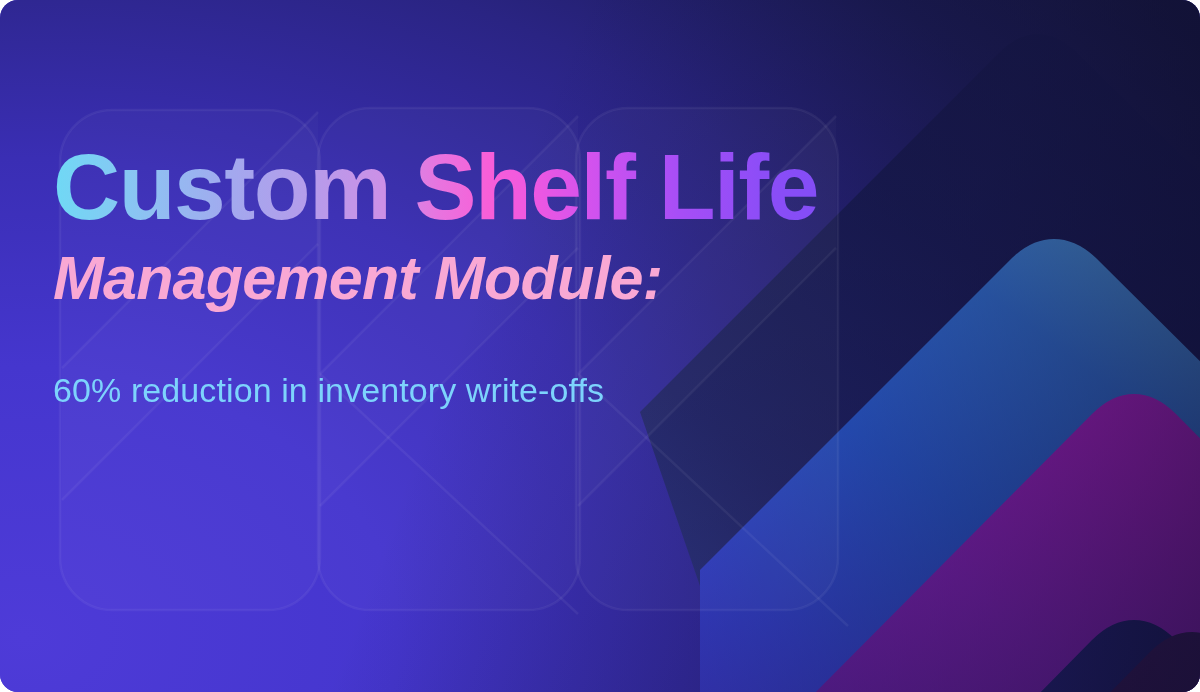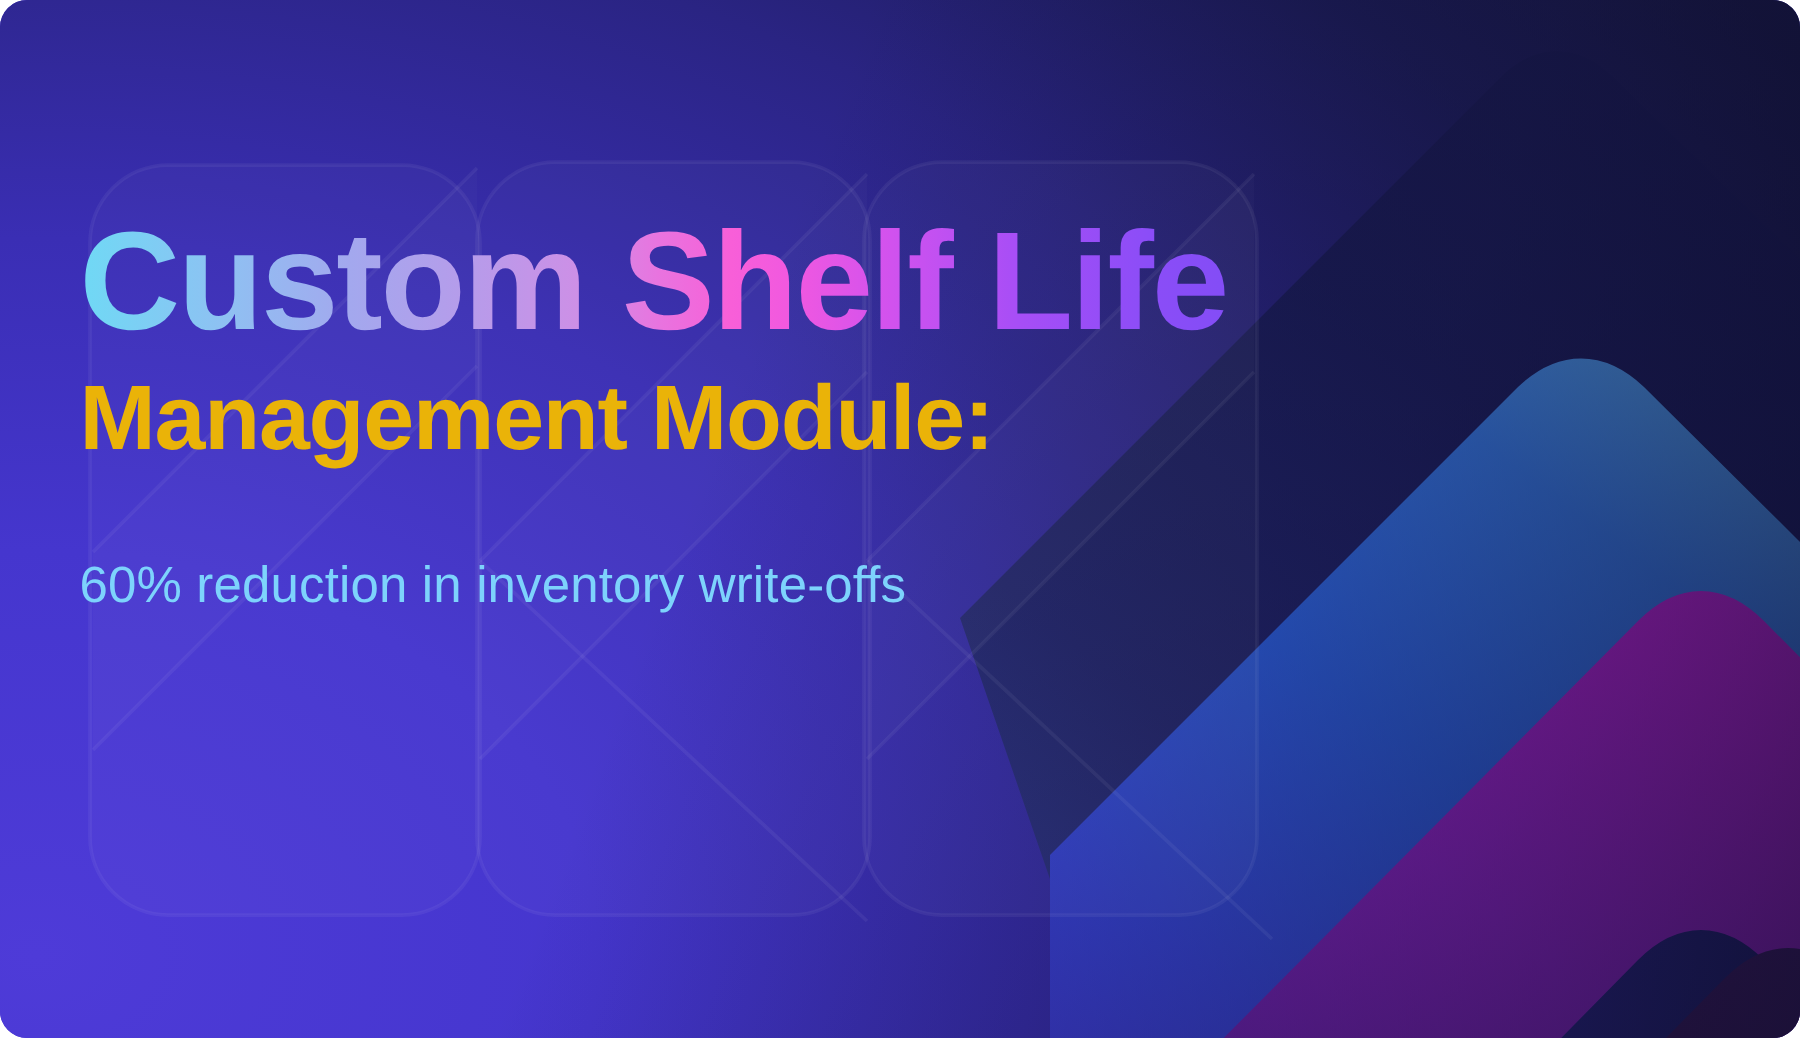--- a/index.html
+++ b/index.html
@@ -90,22 +90,23 @@
     color: transparent;
     white-space: nowrap;
   }
 
   .title-line2 {
     font-size: 61px;
     font-weight: 600;
     letter-spacing: -0.8px;
     line-height: 1.05;
     margin: 0 0 60px 0;
-    color: #eab308;
+    color: #f9a8d4;
     white-space: nowrap;
+    font-style: italic;
   }
 
   .subtitle {
     font-size: 34px;
     font-weight: 400;
     letter-spacing: 0.1px;
     line-height: 1.2;
     margin: 0;
     color: #7dd3fc;
     white-space: nowrap;

